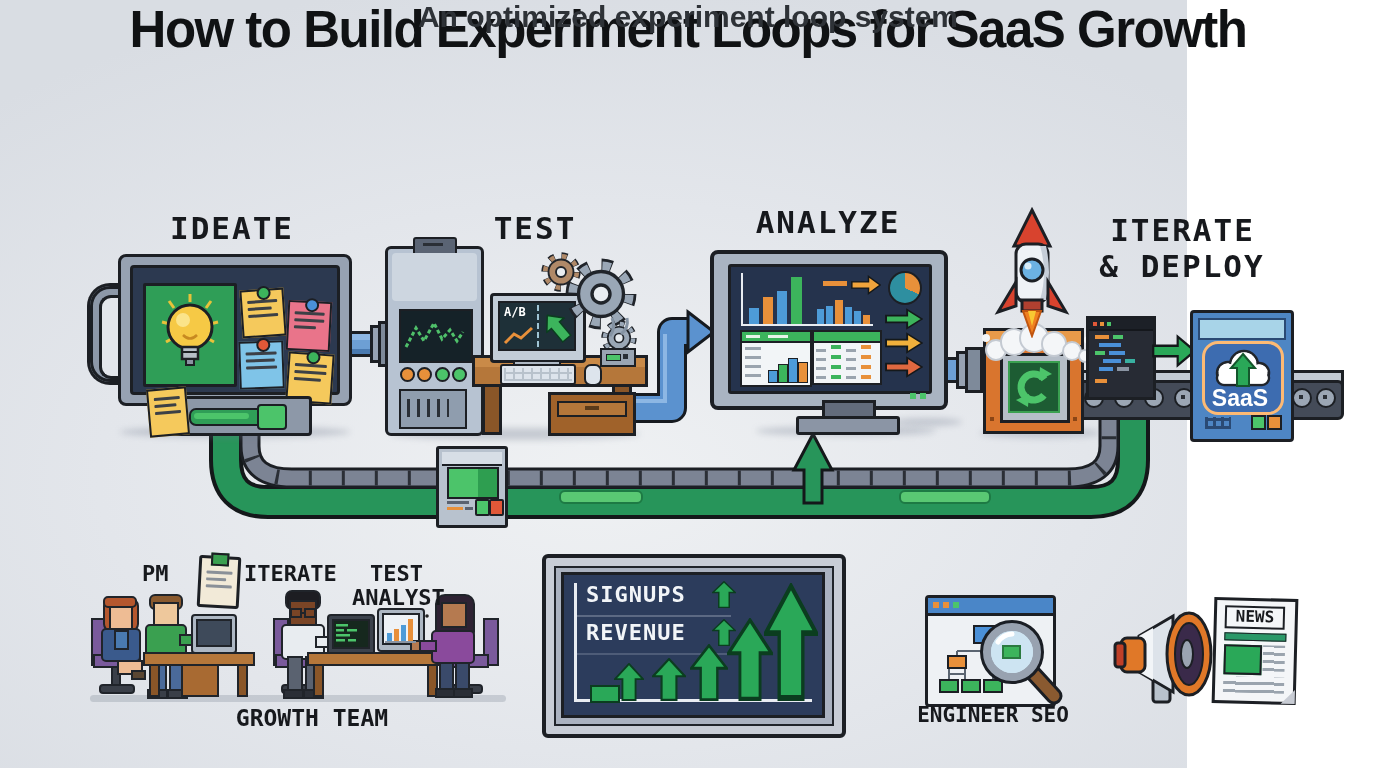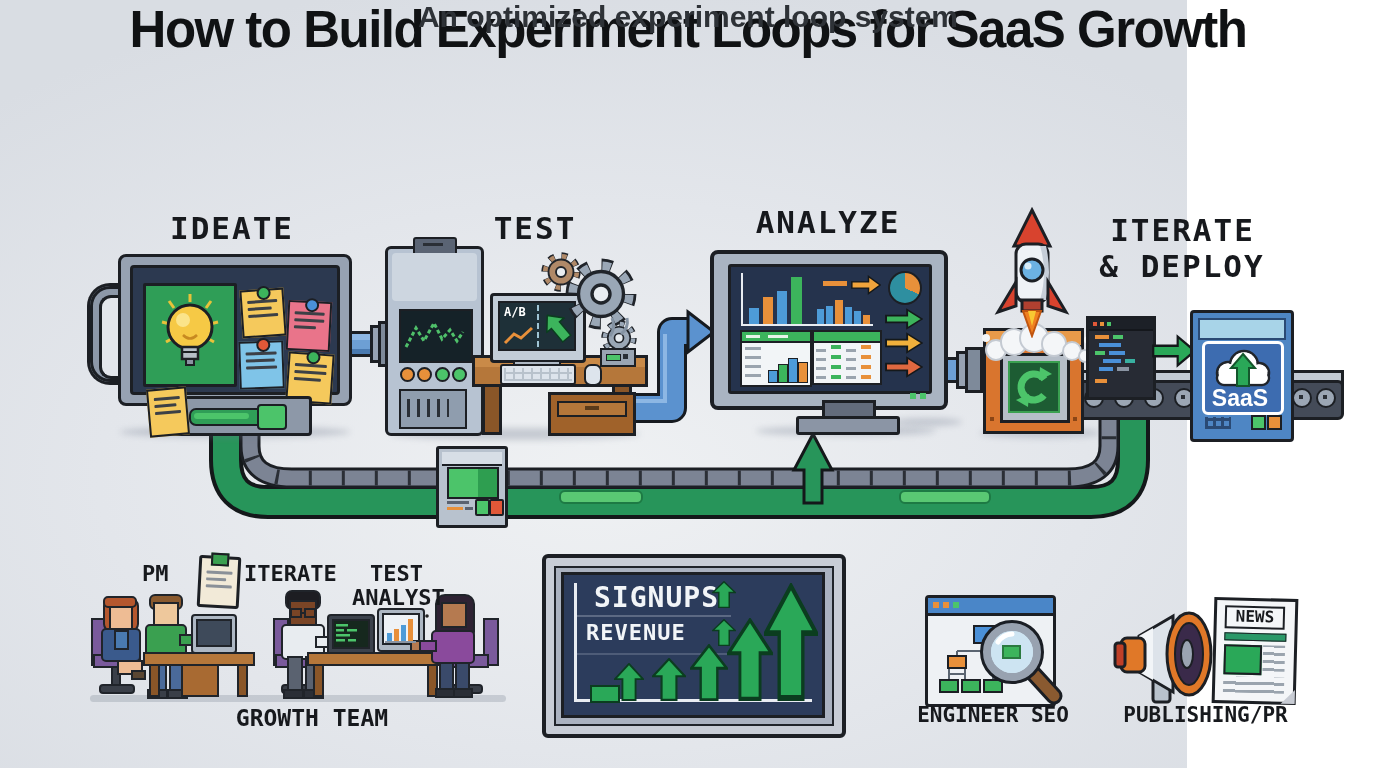--- a/index.html
+++ b/index.html
@@ -372,21 +372,21 @@
   <div class="abs" style="left:28px;top:48px;width:12px;height:4px;background:#8a94a2"></div>
   <div class="abs" style="left:6px;top:60px;width:12px;height:4px;background:#e8903a"></div>
 </div>
 
 <svg class="abs" style="left:1152px;top:334px;z-index:4" width="44" height="34">
   <use href="#rarrow" width="44" height="34" style="color:#2aa858"></use>
 </svg>
 
 <div class="abs ol" style="left:1190px;top:310px;width:98px;height:126px;background:#4e86c4;border-radius:4px;z-index:4">
   <div class="abs" style="left:5px;top:5px;right:5px;height:18px;background:#a8d4e8;border:2px solid #2a4a74"></div>
-  <div class="abs" style="left:9px;top:28px;width:76px;height:68px;background:#3d6cb0;border:3px solid #ffffff;border-radius:6px">
+  <div class="abs" style="left:9px;top:28px;width:76px;height:68px;background:#3d6cb0;border:3px solid #fdba74;border-radius:16px">
     <svg class="abs" style="left:3px;top:2px" width="70" height="44">
       <g fill="#ffffff" stroke="#20242a" stroke-width="2.5">
         <circle cx="20" cy="27" r="11"></circle>
             <circle cx="36" cy="19" r="14"></circle>
             <circle cx="51" cy="27" r="10"></circle>
         <rect x="9" y="25" width="52" height="14" rx="7"></rect>
       </g>
       <g fill="#ffffff">
             <circle cx="20" cy="27" r="9.5"></circle>
             <circle cx="36" cy="19" r="12.5"></circle>
@@ -510,21 +510,21 @@
   <circle cx="339" cy="63" r="1.8" fill="#222"></circle>
 </svg>
 
 <div class="abs px ctr" style="left:222px;top:706px;width:180px;font-size:23px;z-index:6">GROWTH TEAM</div>
 
 <div class="abs ol" style="left:542px;top:554px;width:296px;height:176px;background:#c8cdd6;border-width:4px;border-radius:6px;z-index:5">
   <div class="abs" style="left:8px;top:8px;right:8px;bottom:8px;background:#aab2c0;border:2px solid #20242a"></div>
   <div class="abs ol" style="left:15px;top:14px;width:258px;height:140px;background:#2c3c5c">
     <div class="abs" style="left:10px;top:8px;width:3px;height:118px;background:#e8ecf2"></div>
     <div class="abs" style="left:10px;top:124px;width:238px;height:3px;background:#e8ecf2"></div>
-    <div class="abs px" style="left:30px;top:8px;font-size:28px;color:#f2f5f8;letter-spacing:1px">SIGNUPS</div>
+    <div class="abs px" style="left:22px;top:8px;font-size:22px;color:#f2f5f8;letter-spacing:1px">SIGNUPS</div>
     <svg class="abs" style="left:148px;top:6px" width="24" height="27">
           <use href="#uparrow" width="24" height="27" style="color:#2aa858"></use>
         </svg>
     <div class="abs" style="left:12px;top:40px;width:155px;height:2px;background:rgba(235,240,248,.25)"></div>
     <div class="abs px" style="left:22px;top:46px;font-size:22px;color:#f2f5f8;letter-spacing:1px">REVENUE</div>
     <svg class="abs" style="left:148px;top:44px" width="24" height="27">
           <use href="#uparrow" width="24" height="27" style="color:#2aa858"></use>
         </svg>
     <div class="abs" style="left:12px;top:78px;width:155px;height:2px;background:rgba(235,240,248,.18)"></div>
 
@@ -602,15 +602,14 @@
   <div class="abs px ctr ol2" style="left:8px;top:5px;width:56px;font-size:16px;padding:1px 0;color:#17191d">NEWS</div>
   <div class="abs" style="left:8px;top:32px;width:60px;height:6px;background:#2a9868;border:1px solid #1c1f24"></div>
   <div class="abs ol2" style="left:8px;top:44px;width:34px;height:26px;background:#2aa858"></div>
   <div class="abs" style="left:47px;top:44px;width:22px;height:26px;
        background:repeating-linear-gradient(0deg,#9aa4ae 0 3px,transparent 3px 8px)"></div>
   <div class="abs" style="left:8px;top:76px;width:61px;height:16px;
        background:repeating-linear-gradient(0deg,#9aa4ae 0 3px,transparent 3px 8px)"></div>
   <div class="abs" style="right:-2px;bottom:-2px;width:0;height:0;
        border-left:14px solid #c8ccd4;border-bottom:14px solid transparent;transform:rotate(180deg)"></div>
 </div>
-<div class="abs px ctr" style="left:1108px;top:704px;width:195px;font-size:21px;z-index:6">PUBLISHING/PR</div>
 
 </div>
 
 </body></html>

